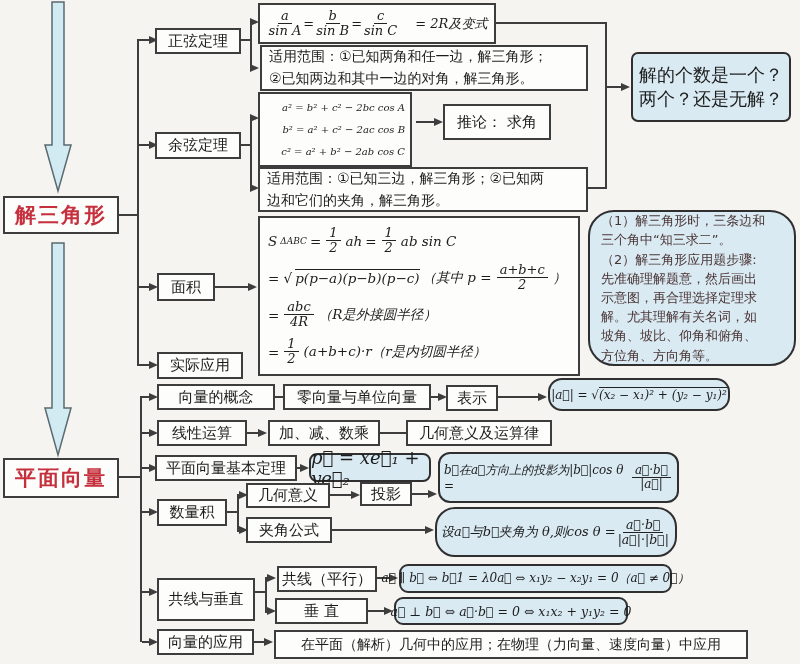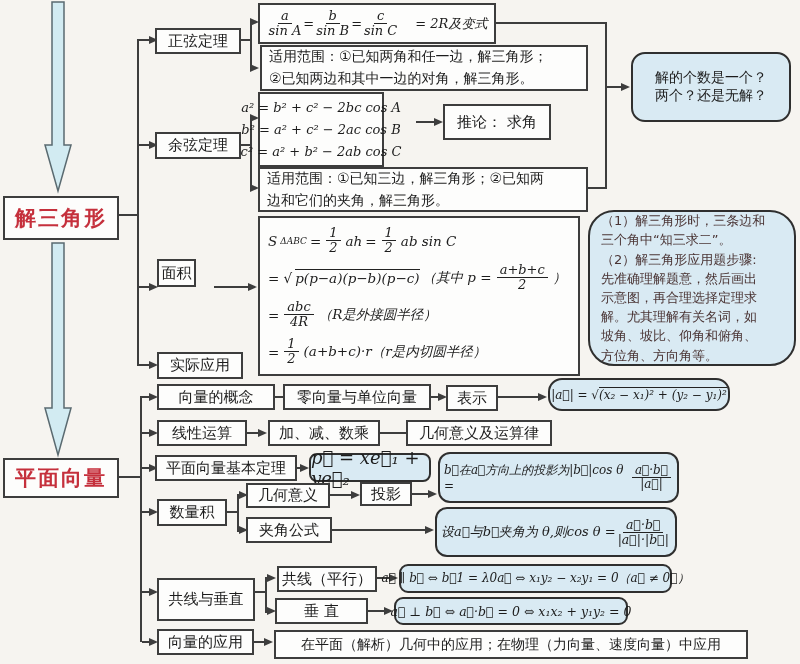--- a/index.html
+++ b/index.html
@@ -98,21 +98,21 @@
   <div class="vl" style="left:265px;top:577px;height:36px"></div>
   <div class="ah" style="left:267px;top:574px"></div>
   <div class="ah" style="left:267px;top:607px"></div>
   <div class="hl" style="left:377px;top:577px;width:13px"></div>
     <div class="ah" style="left:389px;top:574px"></div>
   <div class="hl" style="left:368px;top:610px;width:17px"></div>
     <div class="ah" style="left:384px;top:607px"></div>
   <div class="hl" style="left:254px;top:641px;width:11px"></div>
     <div class="ah" style="left:264px;top:638px"></div>
 
-  <div class="box" style="left:3px;top:196px;width:116px;height:44px">
+  <div class="box" style="left:3px;top:196px;width:116px;height:38px">
     <span class="red">解三角形</span>
   </div>
 
   <div class="box" style="left:155px;top:28px;width:86px;height:26px">
     <span>正弦定理</span>
   </div>
 
   <div class="box mi" style="left:258px;top:3px;width:238px;height:41px;font-size:13px">
     <span class="frac">
         <span class="fn">a</span>
@@ -133,36 +133,36 @@
 
   <div class="box scope" style="left:260px;top:45px;width:328px;height:46px">
     <span class="pre">适用范围：①已知两角和任一边，解三角形；
 ②已知两边和其中一边的对角，解三角形。</span>
   </div>
 
   <div class="box" style="left:155px;top:132px;width:86px;height:27px">
     <span>余弦定理</span>
   </div>
 
-  <div class="box mi" style="left:258px;top:92px;width:126px;height:75px;font-size:13px;flex-direction:column;align-items:center;justify-content:space-around;padding:3px 5px">
+  <div class="box mi" style="left:258px;top:92px;width:154px;height:75px;font-size:10px;flex-direction:column;align-items:flex-end;justify-content:space-around;padding:3px 5px">
     <span>a² = b² + c² − 2bc cos A</span>
     <span>b² = a² + c² − 2ac cos B</span>
     <span>c² = a² + b² − 2ab cos C</span>
   </div>
 
   <div class="box" style="left:443px;top:104px;width:108px;height:36px">
     <span>推论： 求角</span>
   </div>
 
   <div class="box scope" style="left:258px;top:167px;width:330px;height:45px">
     <span class="pre">适用范围：①已知三边，解三角形；②已知两
 边和它们的夹角，解三角形。</span>
   </div>
 
-  <div class="box" style="left:157px;top:259px;width:39px;height:28px">
+  <div class="box" style="left:157px;top:273px;width:58px;height:28px">
     <span>面积</span>
   </div>
 
   <div class="box mi" style="left:258px;top:216px;width:322px;height:160px;font-size:13.5px;flex-direction:column;align-items:flex-start;justify-content:space-around;padding:4px 8px">
     <div class="fline">
       <span>S</span>
         <sub>ΔABC</sub>
       <span>=</span>
       <span class="frac">
           <span class="fn">1</span>
@@ -201,21 +201,21 @@
           <span>2</span>
         </span>
       <span>(a+b+c)·r（r是内切圆半径）</span>
     </div>
   </div>
 
   <div class="box" style="left:157px;top:352px;width:86px;height:27px">
     <span>实际应用</span>
   </div>
 
-  <div class="bubble" style="left:631px;top:52px;width:160px;height:70px;border-radius:14px;font-size:14px">
+  <div class="bubble" style="left:631px;top:52px;width:160px;height:70px;border-radius:7px;font-size:18px">
     <span class="pre">解的个数是一个？
 两个？还是无解？</span>
   </div>
 
   <div class="bubble" style="left:588px;top:210px;width:208px;height:156px;border-radius:26px;font-size:13px;line-height:1.48;justify-content:flex-start;align-items:center;padding:6px 11px;color:#4a3434">
     <span class="pre">（1）解三角形时，三条边和
 三个角中“知三求二”。
 （2）解三角形应用题步骤:
 先准确理解题意，然后画出
 示意图，再合理选择定理求
@@ -271,21 +271,21 @@
   <div class="bubble mi" style="left:438px;top:452px;width:241px;height:51px;border-radius:12px;font-size:12px;padding:0 4px">
     <span>b⃗在a⃗方向上的投影为|b⃗|cos θ =</span>
     <span class="frac" style="font-size:12px">
         <span class="fn">a⃗·b⃗</span>
         <span>|a⃗|</span>
       </span>
   </div>
   <div class="box" style="left:246px;top:517px;width:86px;height:26px">
     <span>夹角公式</span>
   </div>
-  <div class="bubble mi" style="left:435px;top:507px;width:242px;height:50px;border-radius:12px;font-size:13px;padding:0 4px">
+  <div class="bubble mi" style="left:435px;top:507px;width:242px;height:50px;border-radius:20px;font-size:13px;padding:0 4px">
     <span>设a⃗与b⃗夹角为 θ,则cos θ =</span>
     <span class="frac" style="font-size:12.5px">
         <span class="fn">a⃗·b⃗</span>
         <span>|a⃗|·|b⃗|</span>
       </span>
   </div>
 
   <div class="box" style="left:157px;top:578px;width:98px;height:43px">
     <span>共线与垂直</span>
   </div>

